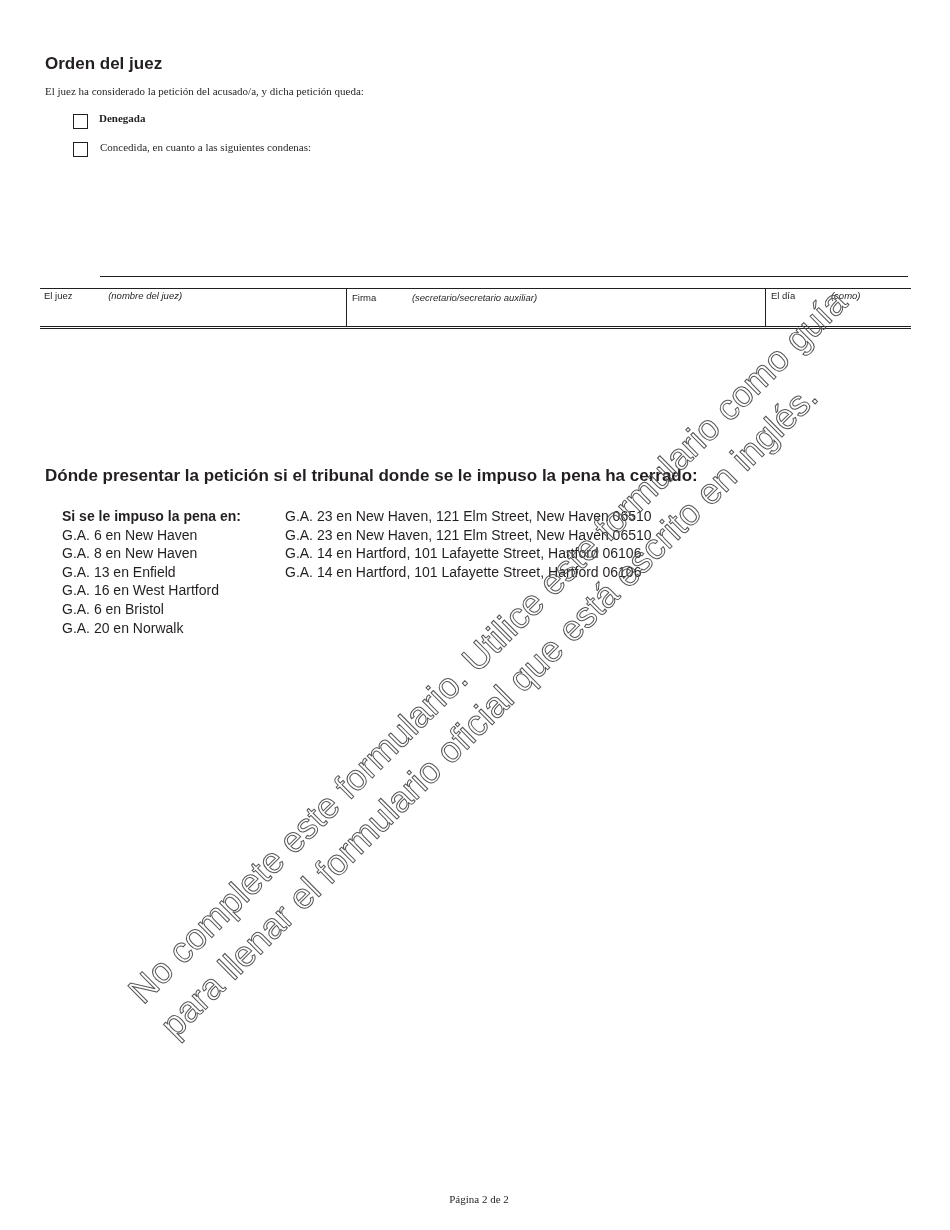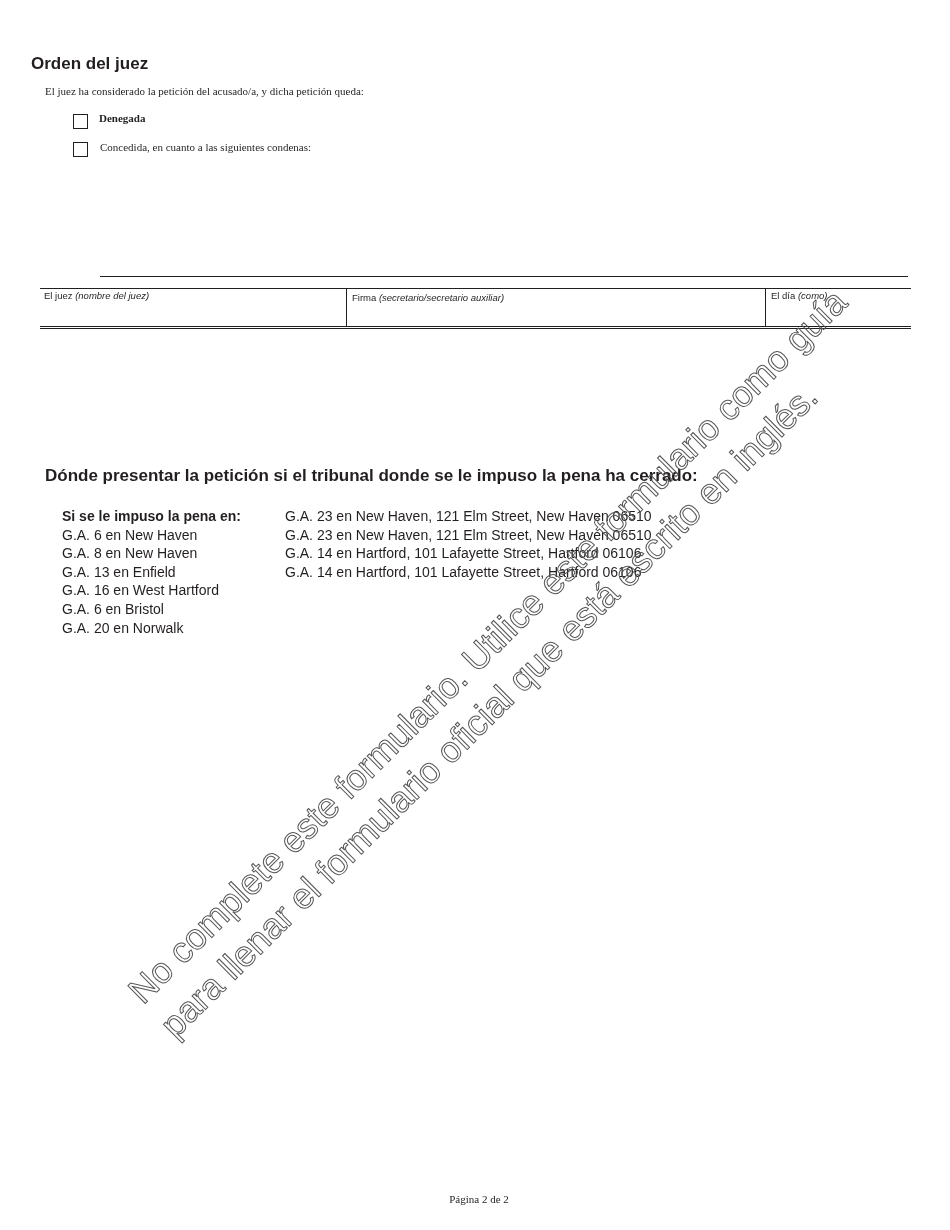--- a/index.html
+++ b/index.html
@@ -4,30 +4,30 @@
 <style>
   html, body { margin:0; padding:0; background:#fff; }
   body { width:950px; height:1230px; position:relative; overflow:hidden;
          font-family:"Liberation Sans", sans-serif; color:#231f20; }
   .abs { position:absolute; }
   .h1 { font-size:17px; font-weight:bold; }
   .p12 { font-size:11px;font-family:Liberation Serif, serif; }
   .cb { position:absolute; width:15px; height:15px; border:1px solid #231f20; box-sizing:border-box; background:#fff; }
   .line { position:absolute; background:#231f20; }
   .fl { position:absolute; font-size:9.5px; }
-  .fl i { font-style:italic; }
+  .fl i { font-style:italic;margin-left:33px; }
   .list { position:absolute; font-size:14px; line-height:18.6px; }
   .list .hdr { font-weight:bold; }
   .wm { position:absolute; font-size:36px; color:transparent;
         -webkit-text-stroke:1px #555; white-space:nowrap; transform-origin:0 0; }
 </style>
 </head>
 <body>
 
-<div class="abs h1" style="left:31px; top:54px;">Orden del juez</div>
+<div class="abs h1" style="left:45px; top:54px;">Orden del juez</div>
 <div class="abs p12" style="left:45px; top:85px;">El juez ha considerado la petición del acusado/a, y dicha petición queda:</div>
 
 <div class="cb" style="left:73px; top:114px;"></div>
 <div class="abs p12" style="left:99px; top:112px; font-weight:bold;">Denegada</div>
 
 <div class="cb" style="left:73px; top:142px;"></div>
 <div class="abs p12" style="left:100px; top:141px;">Concedida, en cuanto a las siguientes condenas:</div>
 
 <div class="abs" style="left:100px; top:160px; width:808px; height:115px;"></div>
 

